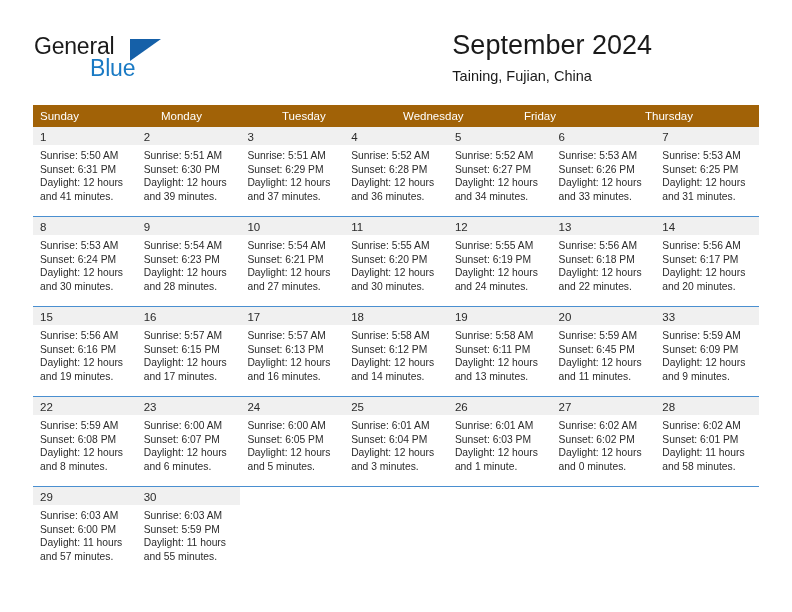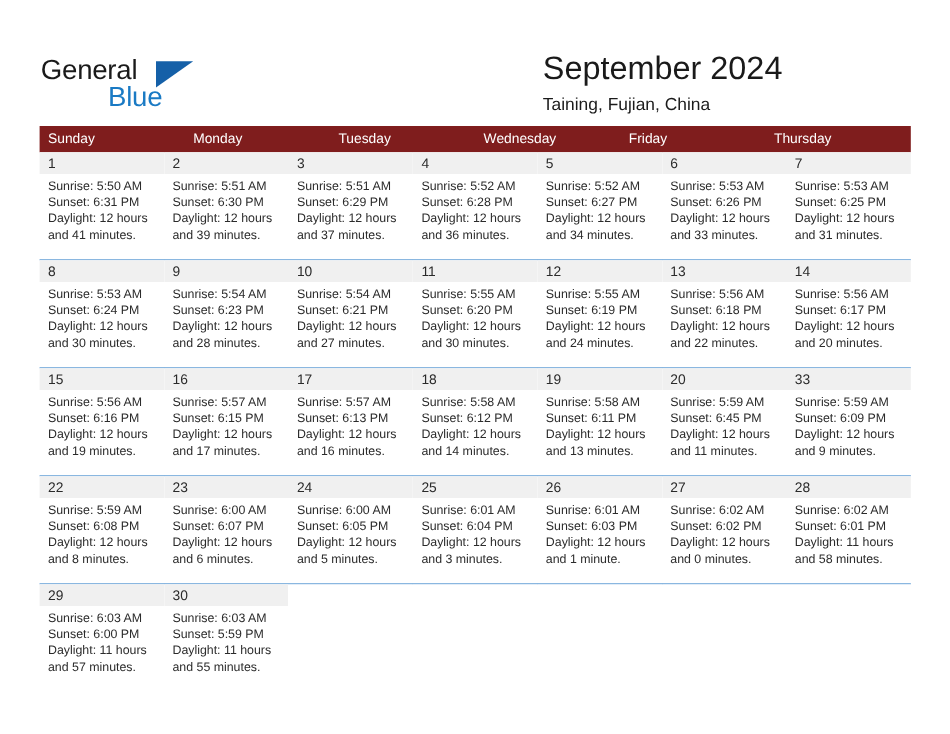--- a/index.html
+++ b/index.html
@@ -18,21 +18,21 @@
     position: relative;
     width: 792px;
     height: 612px;
     box-sizing: border-box;
   }
 
   
   .top-header {
     position: absolute;
     left: 0;
-    top: 12px;
+    top: 0;
     width: 686px;
     height: 100px;
   }
   .brand {
     position: absolute;
     left: 34px;
     top: 33px;
     width: 220px;
     height: 52px;
   }
@@ -89,21 +89,21 @@
   
   .calendar {
     position: absolute;
     left: 33px;
     top: 105px;
     width: 726px;
   }
   .weekday-row {
     display: flex;
     width: 100%;
-    background: #7f1d1d;
+    background: #a16207;
     height: 22px;
   }
   .weekday-cell {
     flex: 1 1 0;
     color: #ffffff;
     font-size: 11.5px;
     line-height: 22px;
     padding-left: 7px;
     box-sizing: border-box;
     white-space: nowrap;

